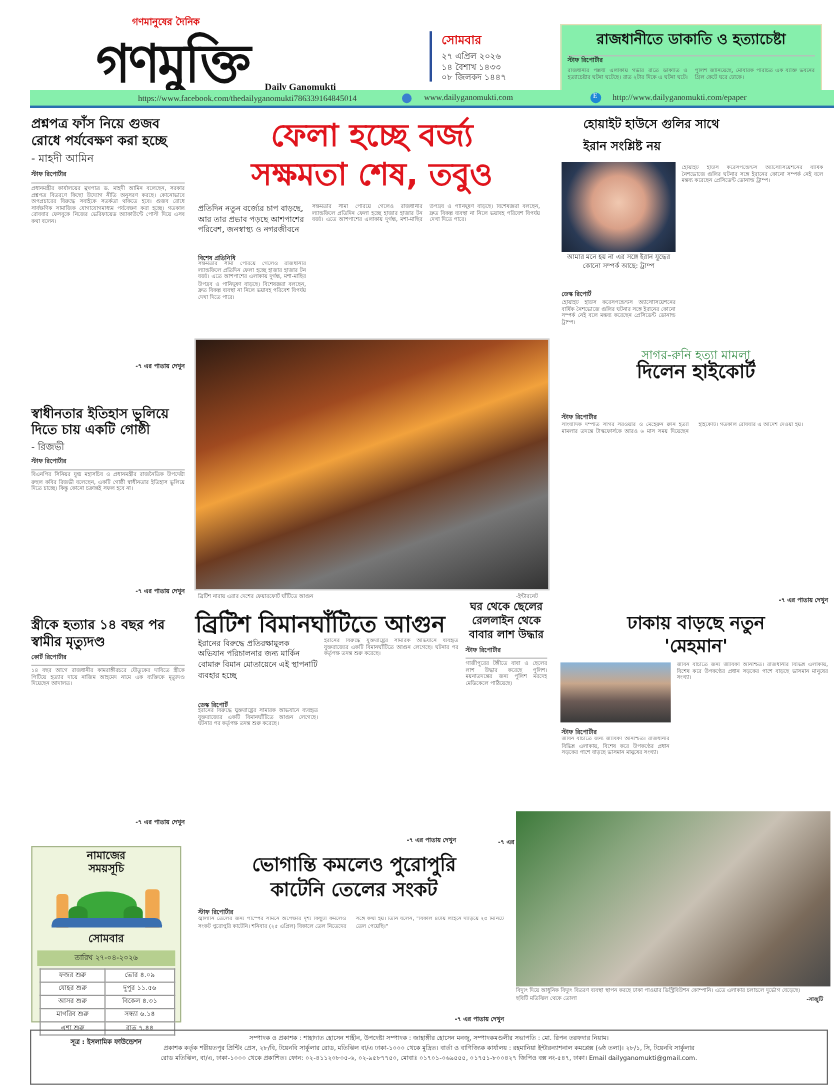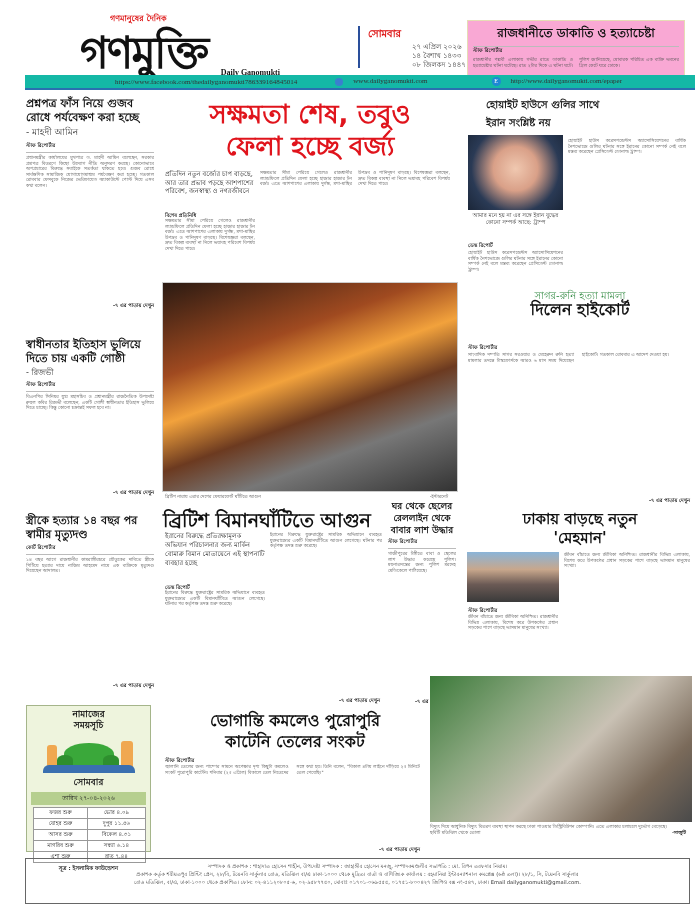--- a/index.html
+++ b/index.html
@@ -4,27 +4,27 @@
 <style>
   * { box-sizing: border-box; margin: 0; padding: 0; }
   body { width: 700px; height: 910px; background: #fff; font-family: "DejaVu Sans", sans-serif; color: #222; position: relative; overflow: hidden; }
   .abs { position: absolute; }
   .masthead-logo { left: 80px; top: 12px; width: 200px; height: 62px; text-align: right; }
   .logo-tag { position: absolute; left: 30px; top: 0; font-size: 8px; color: #d11; font-weight: bold; }
   .logo-main { position: absolute; left: 0; top: 8px; font-size: 44px; font-weight: bold; color: #111; letter-spacing: -2px; font-family: "DejaVu Serif", serif; }
   .logo-sub { position: absolute; right: 0; top: 56px; font-size: 8px; font-weight: bold; color: #111; font-family: "Liberation Serif", serif; }
   .date-box { left: 358px; top: 26px; border-left: 2px solid #2a4f9b; padding-left: 8px; height: 42px; }
   .date-day { font-size: 10px; color: #d11; font-weight: bold; }
-  .date-line { font-size: 7px; color: #333; line-height: 9px; margin-left: 44px; }
-  .top-story { left: 467px; top: 20px; width: 218px; height: 60px; background: #f9a8d4; border: 1px solid #e6dcb5; padding: 3px 5px; }
+  .date-line { font-size: 7px; color: #333; line-height: 9px; }
+  .top-story { left: 467px; top: 20px; width: 218px; height: 60px; background: #86efac; border: 1px solid #e6dcb5; padding: 3px 5px; }
   .top-story h2 { font-size: 12px; text-align: center; font-weight: bold; color: #111; margin-bottom: 2px; }
   .body-text { font-size: 4.5px; line-height: 5.6px; color: #555; text-align: justify; }
   .reporter { font-size: 5px; font-weight: bold; color: #222; margin: 2px 0; }
   .more { font-size: 5px; font-weight: bold; color: #111; text-align: right; }
-  .link-bar { left: 25px; top: 75px; width: 670px; height: 15px; background: #14b8a6; border-bottom: 2px solid #2a6fb0; display: flex; align-items: center; font-size: 7px; color: #333; font-family: "Liberation Serif", serif; }
+  .link-bar { left: 25px; top: 75px; width: 670px; height: 15px; background: #86efac; border-bottom: 2px solid #2a6fb0; display: flex; align-items: center; font-size: 7px; color: #333; font-family: "Liberation Serif", serif; }
   .link-bar span { margin-right: 10px; }
   .globe { display: inline-block; width: 8px; height: 8px; border-radius: 50%; background: #3b7fcf; margin-right: 3px; vertical-align: middle; }
   .ep { display: inline-block; width: 9px; height: 9px; border-radius: 50%; background: #1e88d5; color: #fff; font-size: 6px; text-align: center; line-height: 9px; margin-right: 4px; vertical-align: middle; }
   .col-head { font-weight: bold; color: #111; }
   .red-head { color: #e0141c; font-weight: bold; text-align: center; }
   .photo { background: linear-gradient(160deg,#2b1a12 0%,#a04a20 30%,#f2a23c 45%,#6c3a20 60%,#777 75%,#333 100%); }
   .photo-trump { background: radial-gradient(circle at 50% 45%,#f0c8b0 0%,#d9a088 35%,#2a3a55 70%,#1b2638 100%); }
   .photo-crowd { background: linear-gradient(180deg,#8ab4d8 0%,#c8a78c 35%,#6b5a55 65%,#3a3a3a 100%); }
   .photo-rick { background: linear-gradient(135deg,#3c7a3a 0%,#8ba780 30%,#c9c1b4 55%,#7a6a5a 80%,#4a4a4a 100%); }
   .caption { font-size: 4.5px; color: #555; }
@@ -127,22 +127,22 @@
     <tr>
           <td>এশা শুরু</td>
           <td>রাত ৭.৪৪</td>
         </tr>
   </tbody>
     </table>
   <div class="prayer-src">সূত্র : ইসলামিক ফাউন্ডেশন</div>
 </div>
 
 <div class="abs red-head" style="left:160px;top:98px;width:300px;font-size:26px;line-height:32px;">
+  <div>ফেলা হচ্ছে বর্জ্য</div>
   <div>সক্ষমতা শেষ, তবুও</div>
-  <div>ফেলা হচ্ছে বর্জ্য</div>
 </div>
 <div class="abs" style="left:165px;top:170px;width:90px;font-size:6.5px;line-height:8.5px;color:#222;">প্রতিদিন নতুন বর্জ্যের চাপ বাড়ছে, আর তার প্রভাব পড়ছে আশপাশের পরিবেশ, জনস্বাস্থ্য ও নগরজীবনে</div>
 <div class="abs reporter" style="left:165px;top:210px;width:90px;">বিশেষ প্রতিনিধি</div>
 <div class="abs body-text" style="left:165px;top:218px;width:90px;height:60px;overflow:hidden;">সক্ষমতার সীমা পেরিয়ে গেলেও রাজধানীর ল্যান্ডফিলে প্রতিদিন ফেলা হচ্ছে হাজার হাজার টন বর্জ্য। এতে আশপাশের এলাকায় দুর্গন্ধ, মশা-মাছির উপদ্রব ও পানিদূষণ বাড়ছে। বিশেষজ্ঞরা বলছেন, দ্রুত বিকল্প ব্যবস্থা না নিলে ভয়াবহ পরিবেশ বিপর্যয় দেখা দিতে পারে।</div>
 <div class="abs body-text" style="left:260px;top:170px;width:190px;height:108px;overflow:hidden;column-count:2;column-gap:6px;">সক্ষমতার সীমা পেরিয়ে গেলেও রাজধানীর ল্যান্ডফিলে প্রতিদিন ফেলা হচ্ছে হাজার হাজার টন বর্জ্য। এতে আশপাশের এলাকায় দুর্গন্ধ, মশা-মাছির উপদ্রব ও পানিদূষণ বাড়ছে। বিশেষজ্ঞরা বলছেন, দ্রুত বিকল্প ব্যবস্থা না নিলে ভয়াবহ পরিবেশ বিপর্যয় দেখা দিতে পারে।</div>
 
 <div class="abs photo" style="left:162px;top:282px;width:296px;height:210px;border:1px solid #ccc;"></div>
 <div class="abs caption" style="left:165px;top:494px;">ব্রিটিশ নারায় এরার দেশের ফেয়ারফোর্ট ঘাঁটিতে আগুন</div>
 <div class="abs caption" style="left:430px;top:494px;">-ইন্টারনেট</div>
 

